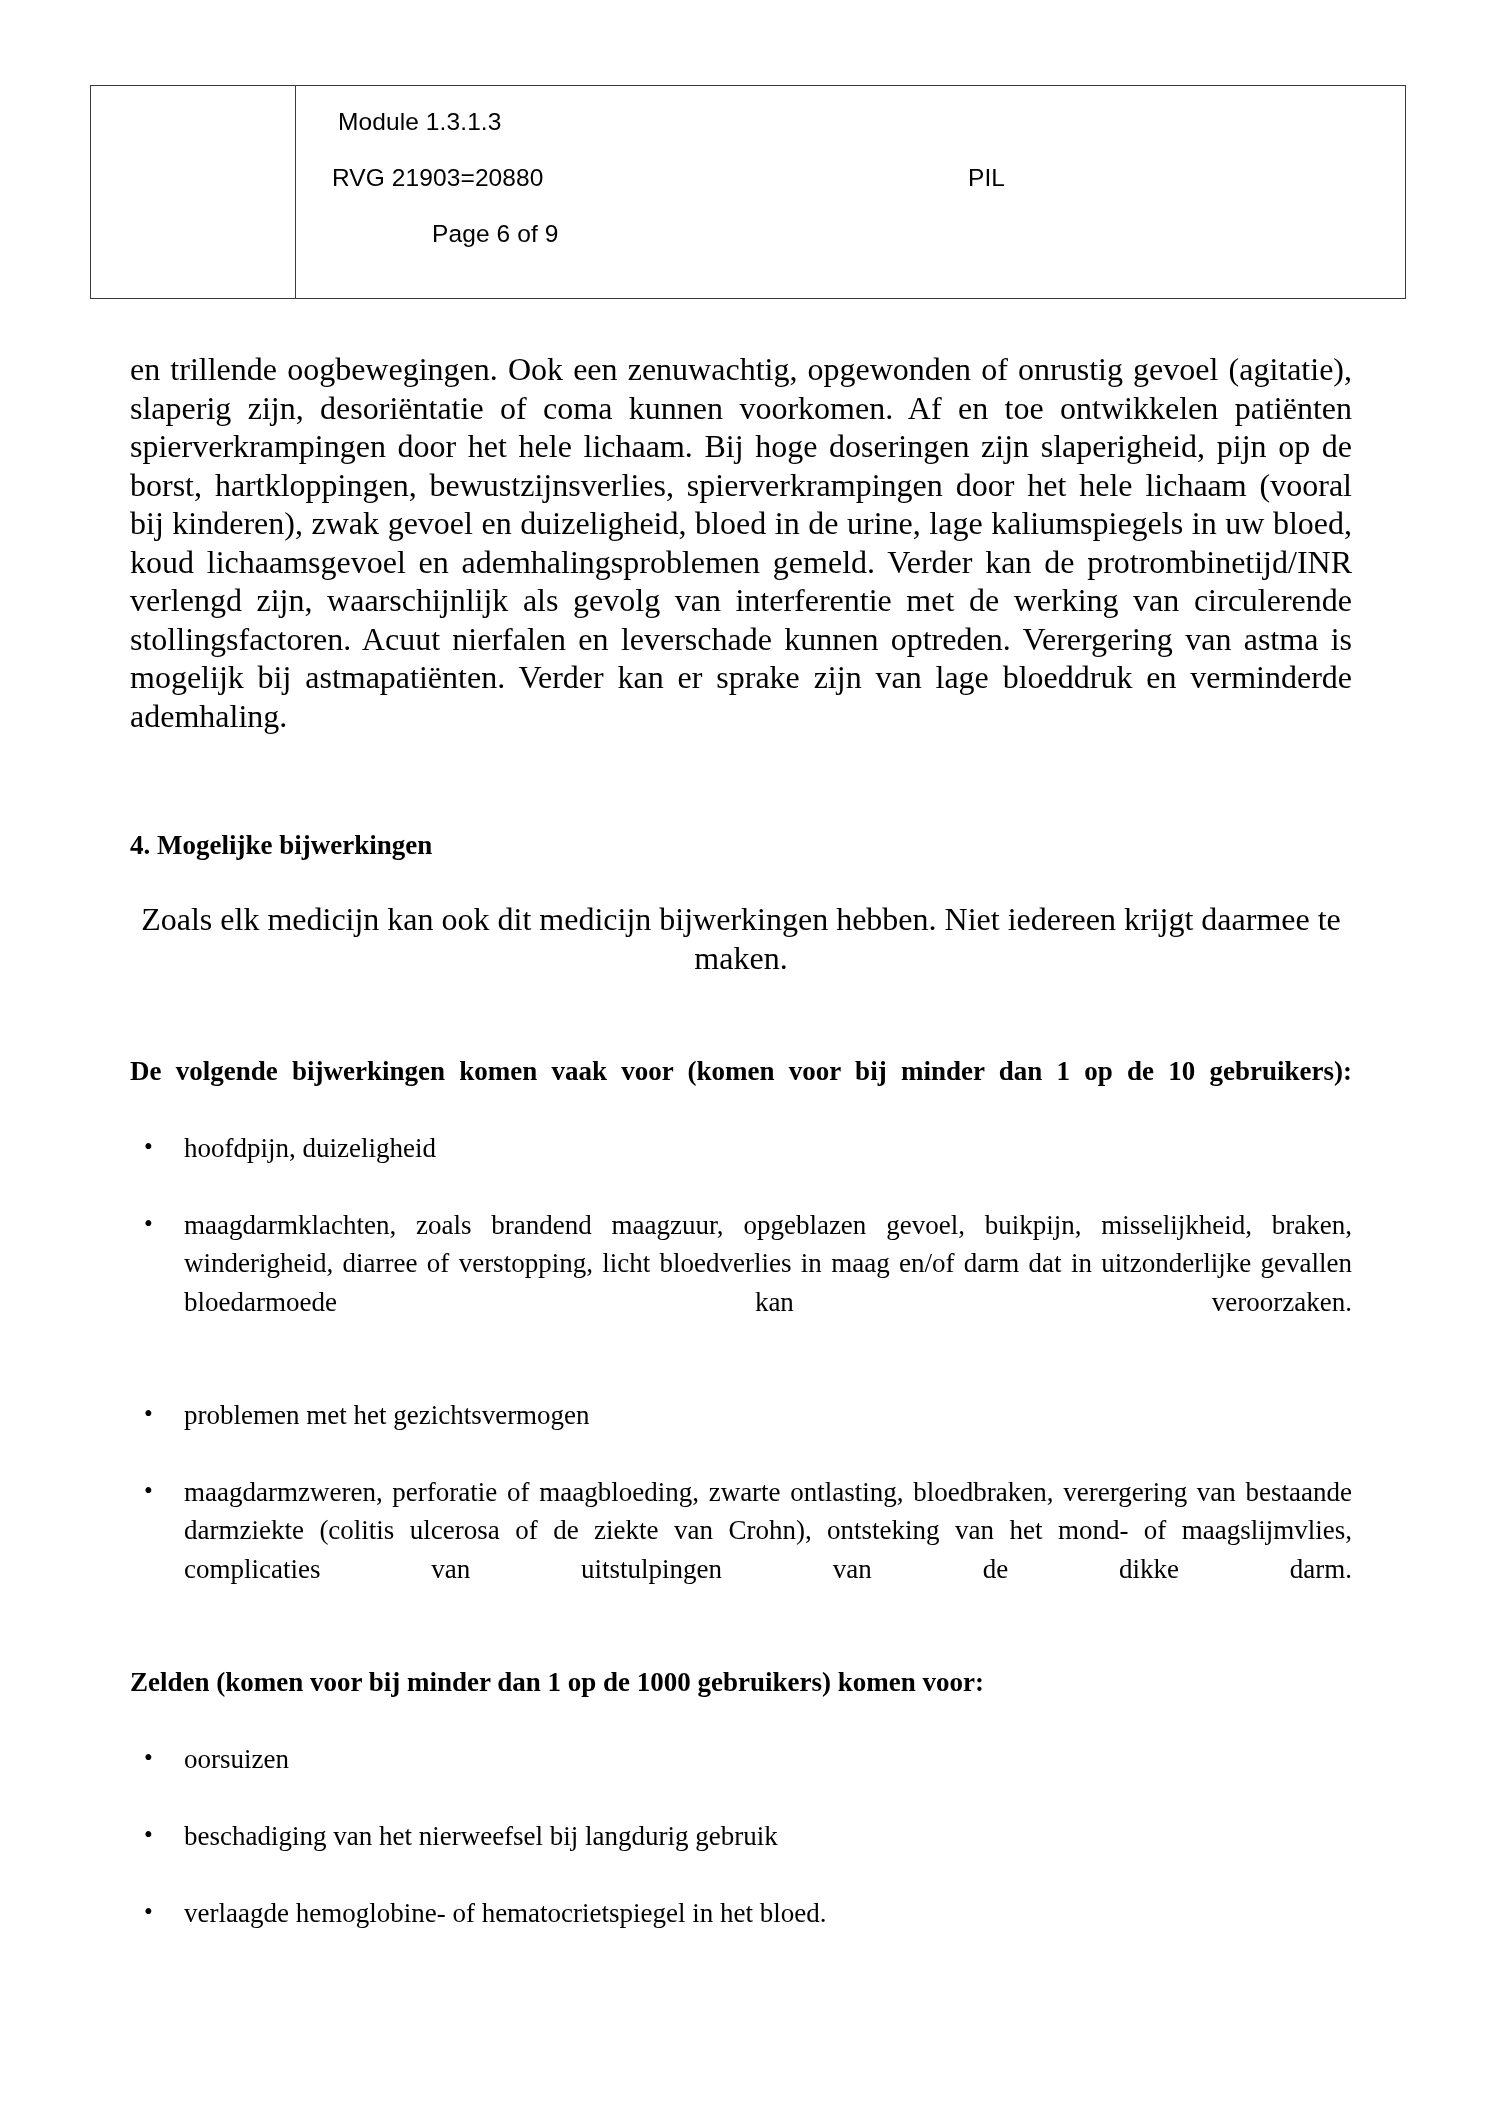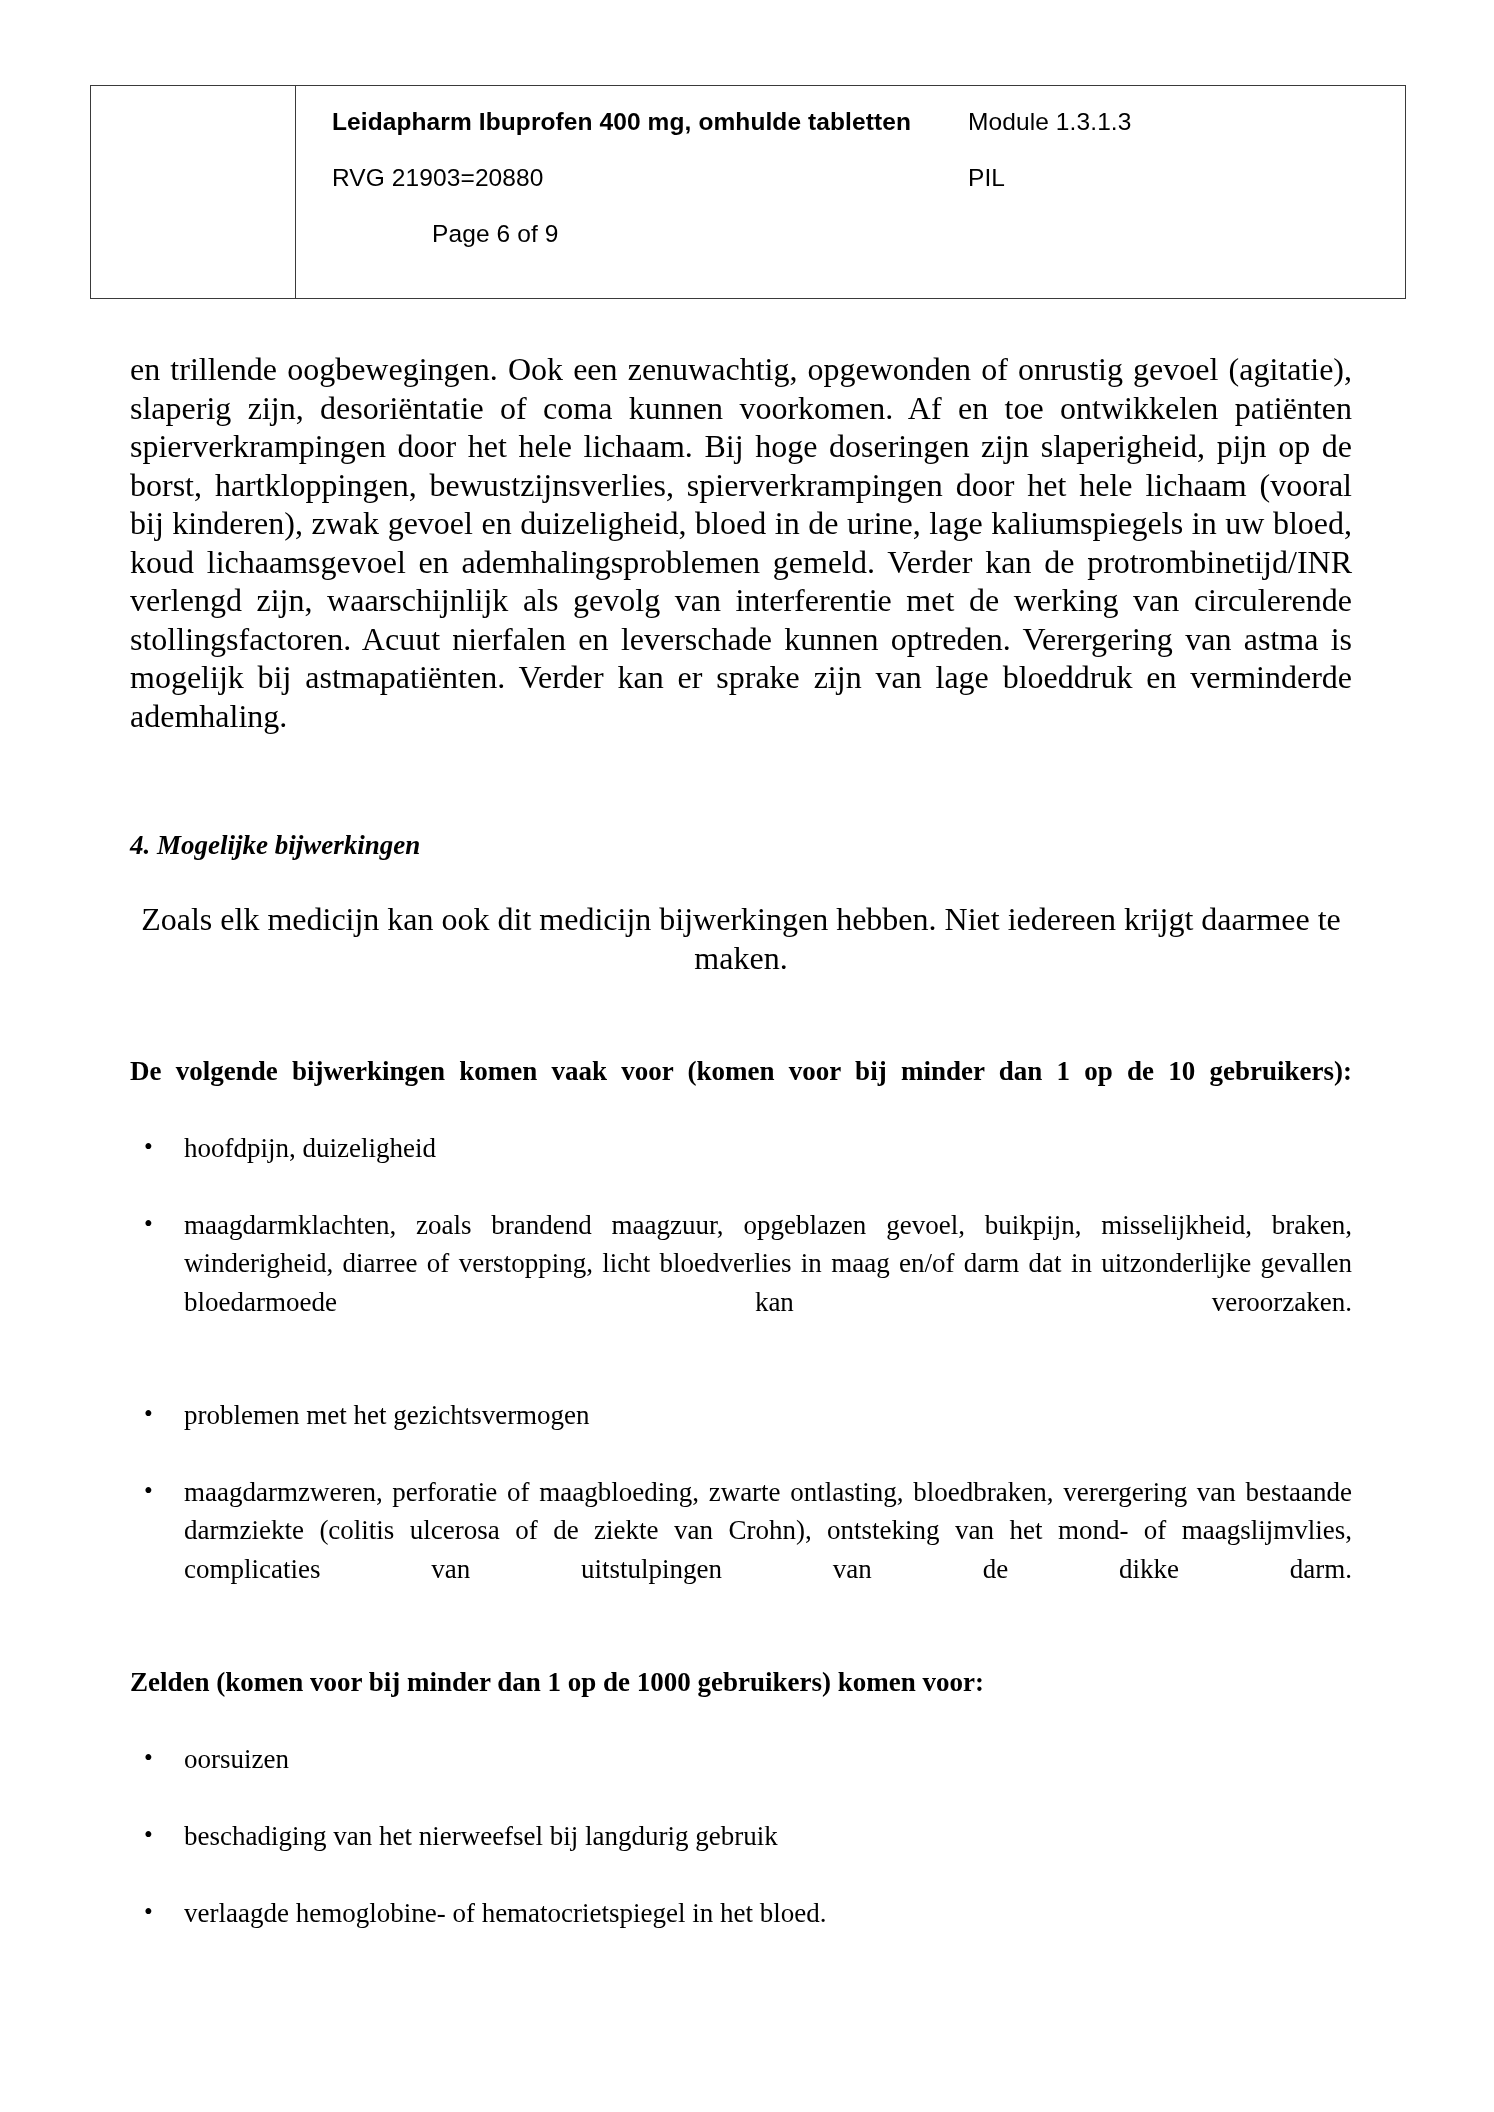--- a/index.html
+++ b/index.html
@@ -100,21 +100,20 @@
   }
 
   .spacer-lg { height: 52px; }
   .spacer-md { height: 36px; }
 
   h2.section-heading {
     margin: 0;
     font-size: 27px;
     line-height: 38.5px;
     font-weight: bold;
-    font-style: italic;
   }
 
   p.sub-heading {
     margin: 0;
     font-size: 27px;
     line-height: 38.5px;
     font-weight: bold;
     text-align: justify;
     text-justify: inter-word;
   }
@@ -157,21 +156,20 @@
 </head>
 <body>
 
 <div class="page">
 
   <div class="header-table">
     <div class="header-logo-cell"></div>
     <div class="header-info-cell">
 
       <div class="header-row row-title">
-        <div class="hcol-left">Leidapharm Ibuprofen 400 mg, omhulde tabletten</div>
         <div class="hcol-right">Module  1.3.1.3</div>
       </div>
 
       <div class="header-row row-rvg">
         <div class="hcol-left">RVG 21903=20880</div>
         <div class="hcol-right">PIL</div>
       </div>
 
       <div class="header-row row-version">
         <div class="hcol-right">Page 6 of 9</div>

